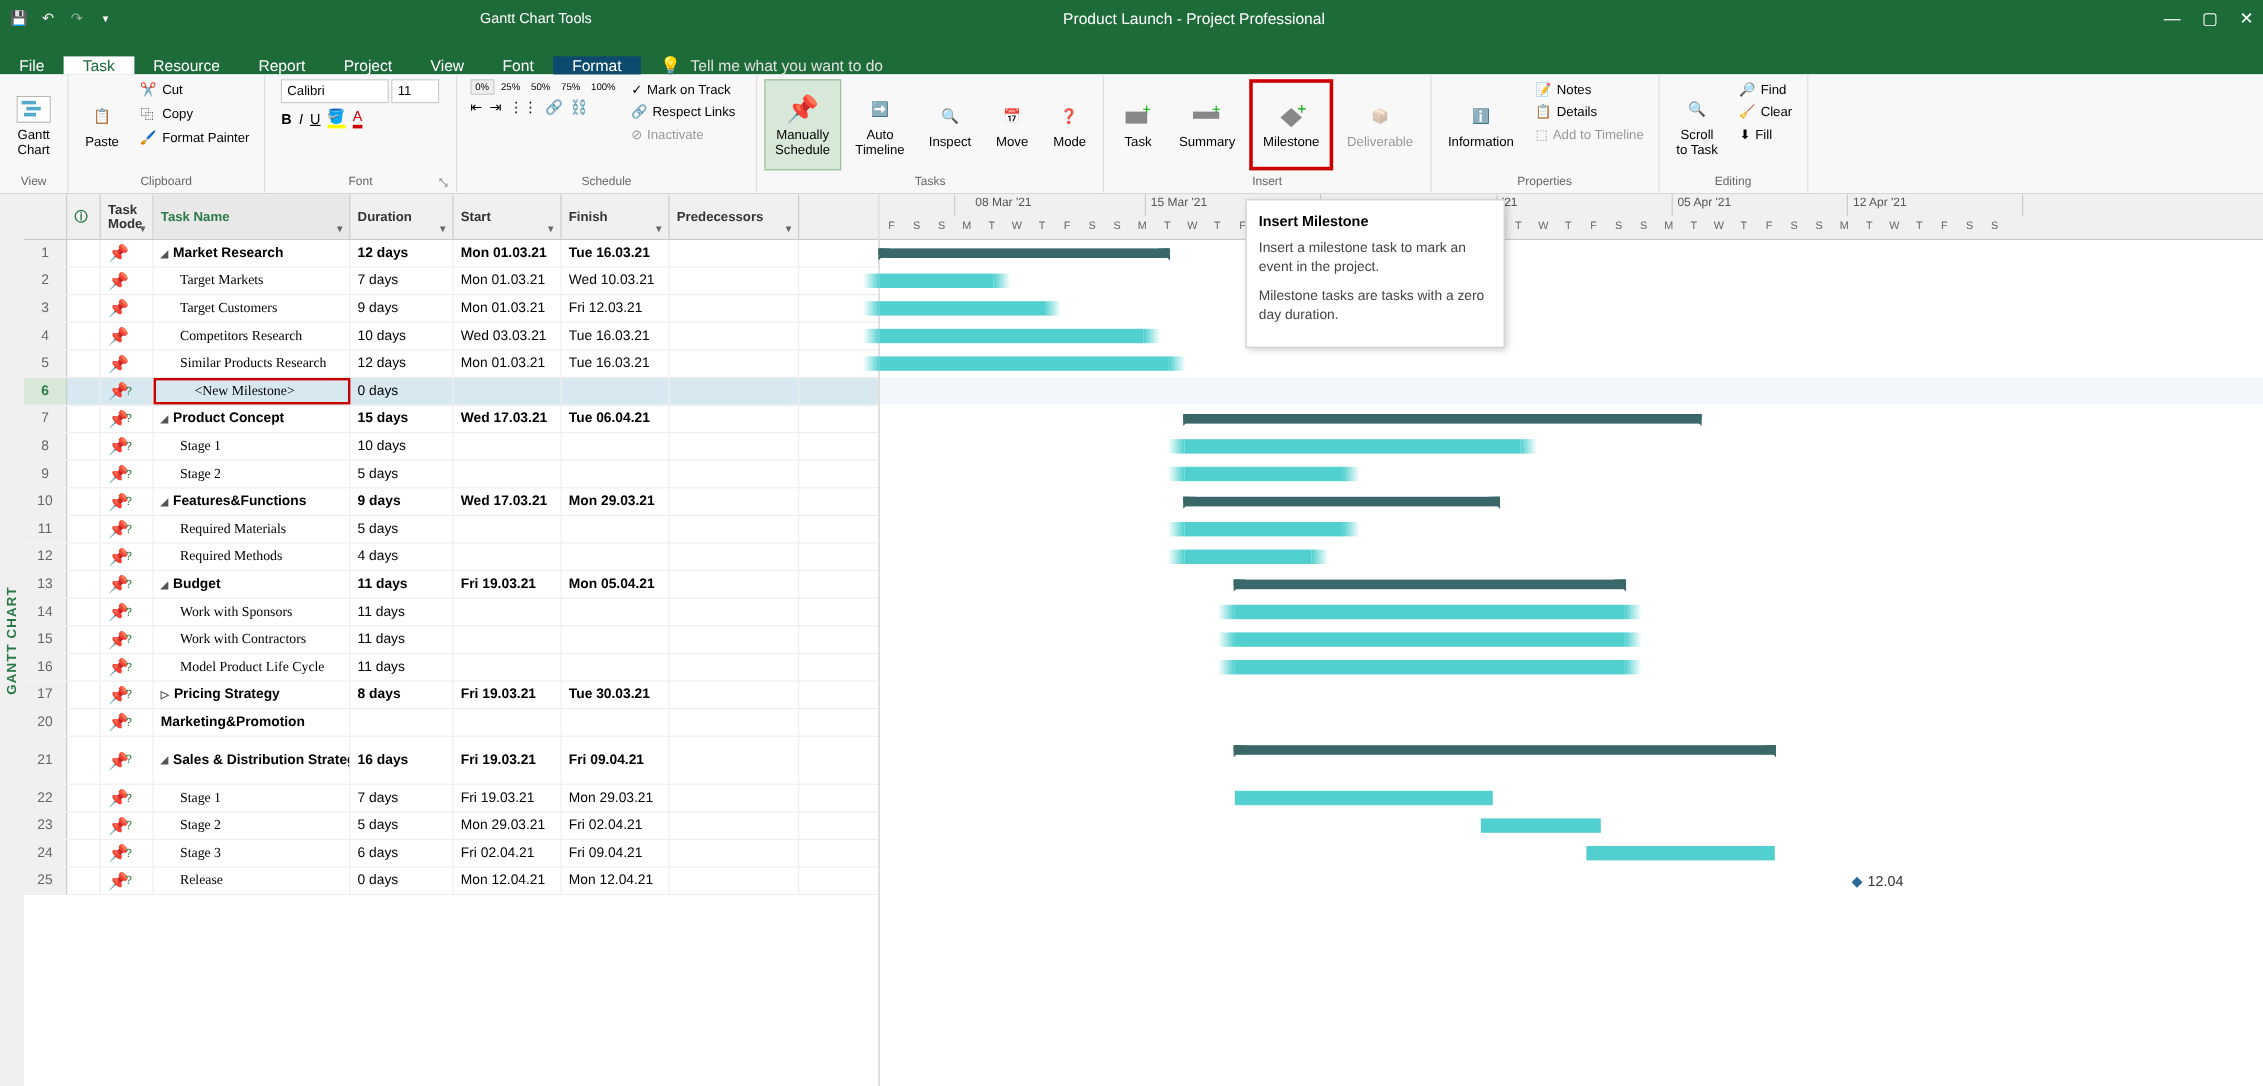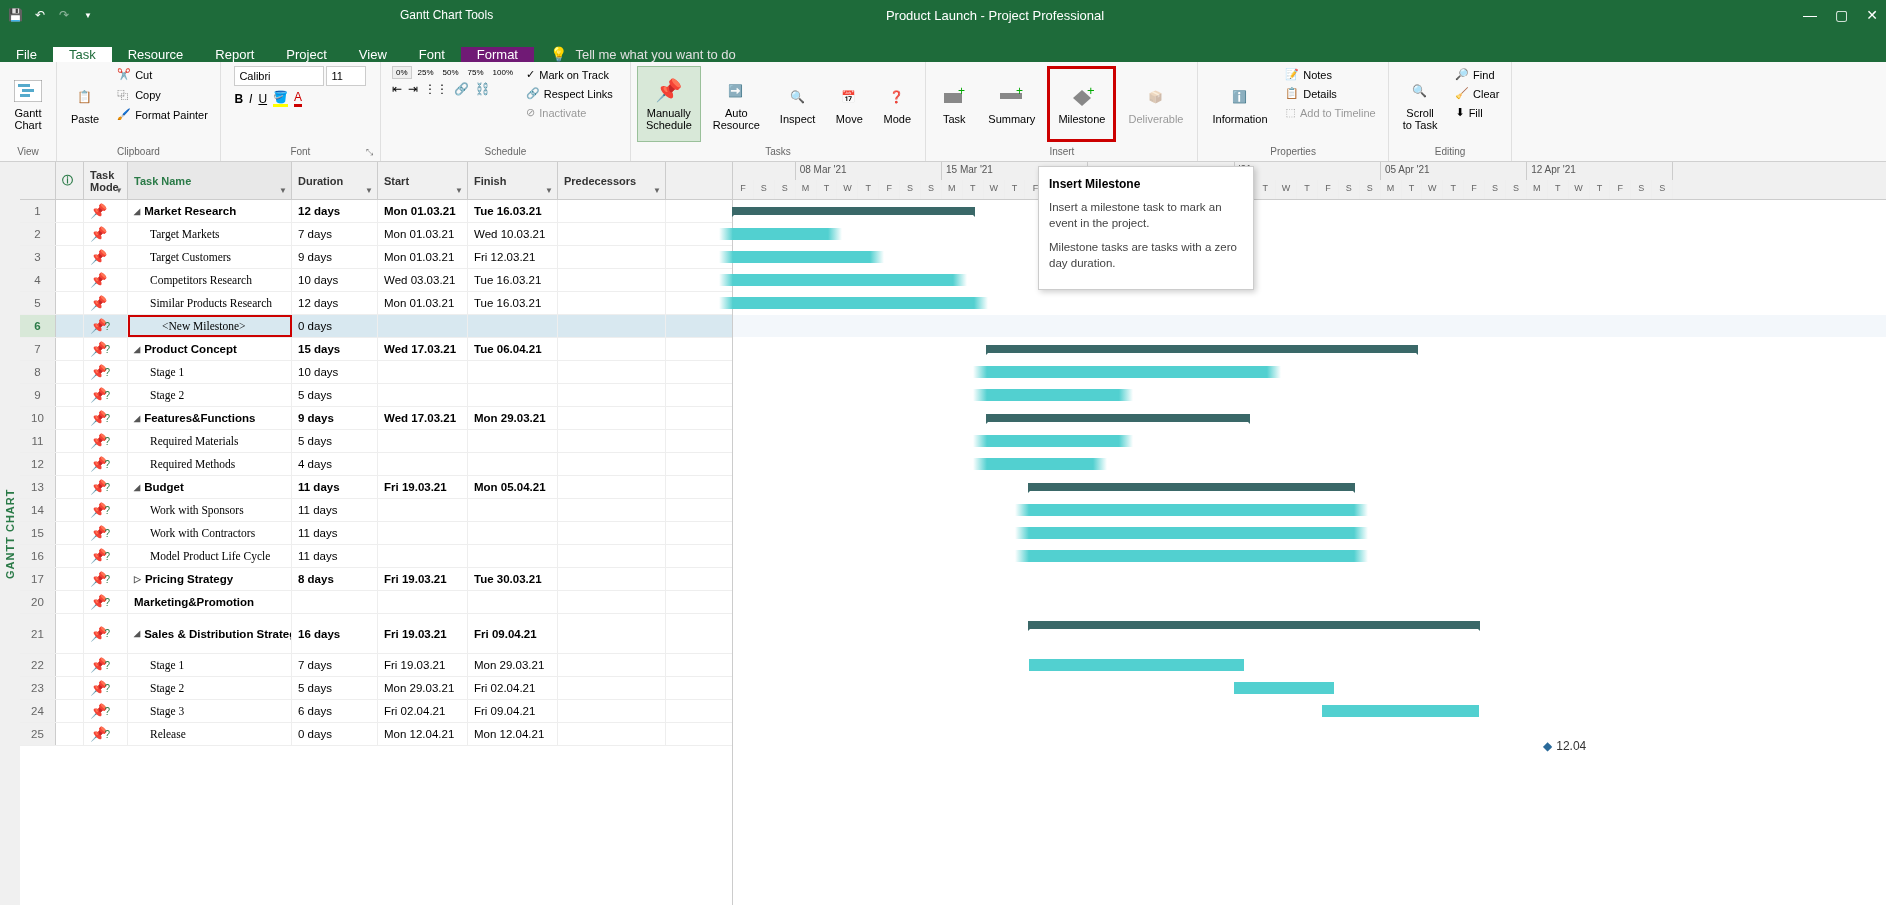--- a/index.html
+++ b/index.html
@@ -10,21 +10,21 @@
 .titlebar .qat { display: flex; gap: 8px; padding: 0 8px; align-items: center; }
 .titlebar .qat-icon { width: 16px; height: 16px; display: inline-flex; align-items: center; justify-content: center; font-size: 12px; color: #fff; }
 .titlebar .tool-context { position: absolute; left: 400px; font-size: 12px; }
 .titlebar .doc-title { margin: 0 auto; font-size: 13px; }
 .titlebar .win-controls { position: absolute; right: 8px; display: flex; gap: 18px; font-size: 14px; }
 
 
 .tabstrip { height: 32px; background: #1e6b3a; display: flex; align-items: flex-end; }
 .tabstrip .tab { padding: 0 16px; display: flex; align-items: center; color: #fff; cursor: pointer; font-size: 13px; }
 .tabstrip .tab.active { background: #fff; color: #1e6b3a; }
-.tabstrip .tab.contextual { background: #701a75; }
+.tabstrip .tab.contextual { background: #0c4a6e; }
 .tabstrip .tellme { padding: 0 16px; display: flex; align-items: center; color: #e0e0e0; gap: 8px; font-size: 13px; }
 .tellme .bulb { font-size: 14px; }
 
 
 .ribbon { height: 100px; background: #f8f8f8; border-bottom: 1px solid #d0d0d0; display: flex; }
 .rgroup { border-right: 1px solid #e0e0e0; padding: 2px 6px; display: flex; flex-direction: column; justify-content: space-between; align-items: center; position: relative; }
 .rgroup .glabel { font-size: 10px; color: #666; text-align: center; padding-bottom: 2px; width: 100%; }
 .rgroup .gbody { display: flex; align-items: flex-start; gap: 4px; flex: 1; padding-top: 2px; }
 .rbtn-big { display: flex; flex-direction: column; align-items: center; justify-content: center; padding: 4px 8px; cursor: pointer; min-width: 42px; height: 76px; }
 .rbtn-big .ricon { width: 28px; height: 28px; margin-bottom: 2px; display: flex; align-items: center; justify-content: center; }
@@ -226,21 +226,21 @@
   <div class="rgroup">
     <div class="gbody">
       <div class="rbtn-big pressed">
         <span class="ricon" style="color:#1ac0c0;font-size:22px">📌</span>
         <span class="rlabel" style="white-space:pre-line">Manually
 Schedule</span>
       </div>
       <div class="rbtn-big">
         <span class="ricon">➡️</span>
         <span class="rlabel" style="white-space:pre-line">Auto
-Resource</span>
+Timeline</span>
       </div>
       <div class="rbtn-big">
         <span class="ricon">🔍</span>
         <span class="rlabel">Inspect</span>
       </div>
       <div class="rbtn-big">
         <span class="ricon">📅</span>
         <span class="rlabel">Move</span>
       </div>
       <div class="rbtn-big">
@@ -668,21 +668,21 @@
           <div class="gcell w-fin">Mon 12.04.21</div>
           <div class="gcell w-pred"></div>
         </div>
       </div>
   </div>
 
   <div class="gantt-wrap">
     <div class="gantt-timeline">
       <div class="tl-major" id="tl-major">
           <div class="tl-maj-cell" style="width: 62.7px;"></div>
-          <div class="tl-maj-cell" style="width: 146.3px;">08 Mar '21</div>
+          <div class="tl-maj-cell" style="width: 146.3px; margin-left: 13px;">08 Mar '21</div>
           <div class="tl-maj-cell" style="width: 146.3px;">15 Mar '21</div>
           <div class="tl-maj-cell" style="width: 146.3px;"></div>
           <div class="tl-maj-cell" style="width: 146.3px;">'21</div>
           <div class="tl-maj-cell" style="width: 146.3px;">05 Apr '21</div>
           <div class="tl-maj-cell" style="width: 146.3px;">12 Apr '21</div>
         </div>
       <div class="tl-minor" id="tl-minor">
           <div class="tl-min-cell">F</div>
           <div class="tl-min-cell">S</div>
           <div class="tl-min-cell">S</div>
@@ -785,21 +785,21 @@
         <div class="grow-g">
           <div class="gbar " style="left: 296px; width: 215px;"></div>
         </div>
         <div class="grow-g">
           <div class="gbar " style="left: 501px; width: 100px;"></div>
         </div>
         <div class="grow-g">
           <div class="gbar " style="left: 589px; width: 157px;"></div>
         </div>
         <div class="grow-g">
-          <div class="gmilestone-out" style="left: 810px; top: 16px;">12.04</div>
+          <div class="gmilestone-out" style="left: 810px; top: 4px;">12.04</div>
         </div>
       </div>
   </div>
 </div>
 
 <div class="tooltip">
   <div class="tt-title">Insert Milestone</div>
   <p>Insert a milestone task to mark an event in the project.</p>
   <p>Milestone tasks are tasks with a zero day duration.</p>
 </div>

